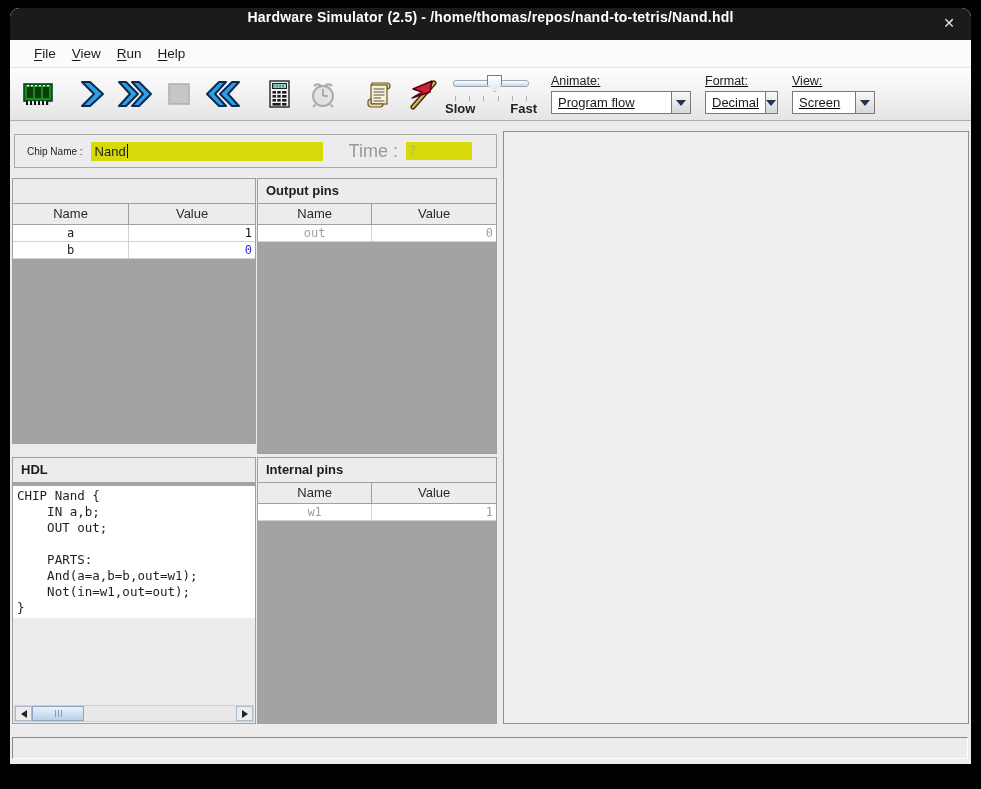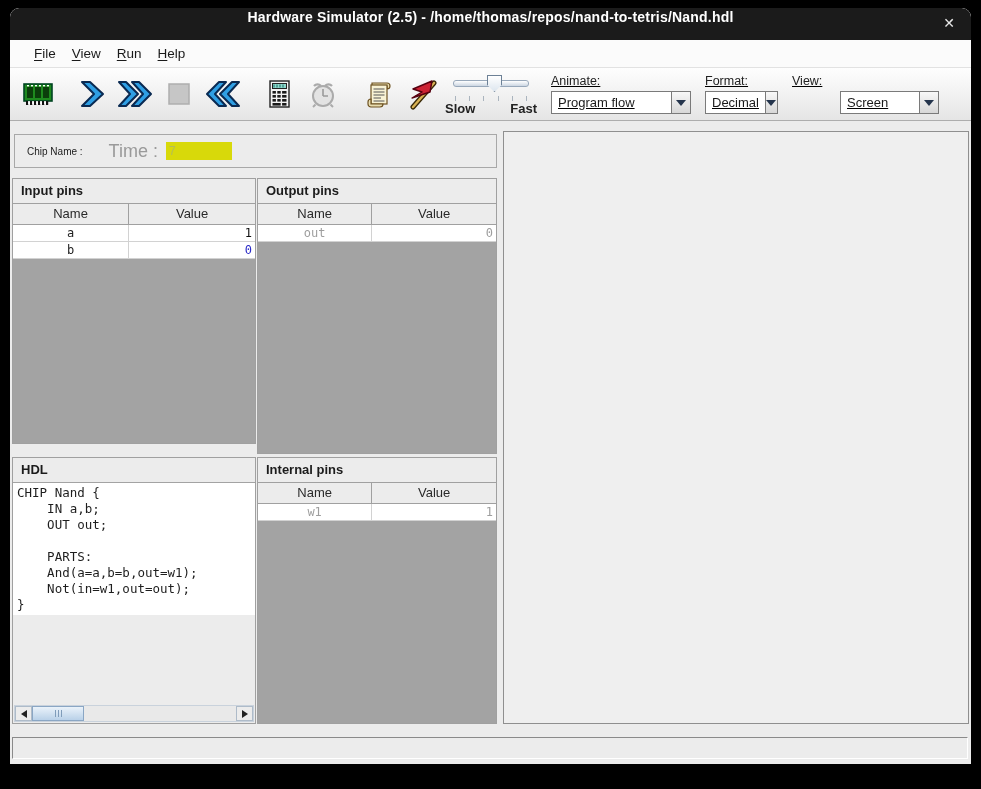--- a/index.html
+++ b/index.html
@@ -34,21 +34,21 @@
   .slider-label.slow { left:0; }
   .slider-label.fast { right:0; }
 
   
   .combo-group { margin-left:14px; display:flex; flex-direction:column; justify-content:center;text-decoration:underline; }
   .combo-label { font-size:12.5px; color:#222; margin-bottom:3px; }
   .combo { display:flex; height:23px; border:1px solid #7a7a7a; background:#fff; align-items:stretch; }
   .combo-text { font-size:13px; color:#1a1a1a; padding:3px 6px 0 6px; white-space:nowrap; }
   .combo-arrow { width:19px; margin-left:auto; border-left:1px solid #7a7a7a; background:linear-gradient(#f8f8f8,#d7d7d7); display:flex; align-items:center; justify-content:center; }
   .combo-arrow b { width:0; height:0; border-left:5px solid transparent; border-right:5px solid transparent; border-top:6px solid #25354d; }
-  .w140 { width:140px; } .w73 { width:73px; } .w77 { width:99px;margin-left:48px; }
+  .w140 { width:140px; } .w73 { width:73px; } .w77 { width:83px; }
 
   
   .content { position:relative; height:643px; background:#ececec; }
 
   .chipbar { position:absolute; left:4px; top:13px; width:483px; height:34px; border:1px solid #a8a8a8; display:flex; align-items:center; }
   .chip-label { font-size:10px; font-weight:normal; color:#1c1c1c; margin-left:12px; }
   .chip-input { width:232px; height:19px; background:#d8d90a; margin-left:8px; font-size:13px; color:#1c1c1c; padding-left:4px; display:flex; align-items:center; }
   .caret { display:inline-block; width:1.5px; height:14px; background:#111; margin-left:1px; }
   .time-label { font-size:18px; color:#9a9a9a; margin-left:26px; }
   .time-input { width:66px; height:18px; background:#d8d90a; margin-left:8px; font-size:12px; color:#b4be55; padding-left:3px; display:flex; align-items:center; }
@@ -64,21 +64,21 @@
   .pin-header { display:flex; height:21px; background:#ececec; border-bottom:1px solid #a0a0a0; }
   .pin-header .col-name { width:48%; border-right:1px solid #a0a0a0; text-align:center; font-size:13px; color:#2a2a2a; line-height:20px; }
   .pin-header .col-value { flex:1; text-align:center; font-size:13px; color:#2a2a2a; line-height:20px; }
   .pin-row { display:flex; height:17px; background:#fff; border-bottom:1px solid #d2d2d2; }
   .pin-name { width:48%; border-right:1px solid #d2d2d2; text-align:center; font-size:12px; color:#222; font-family:"DejaVu Sans Mono", monospace; line-height:16px; }
   .pin-value { flex:1; text-align:right; padding-right:3px; font-size:12px; color:#111; font-family:"DejaVu Sans Mono", monospace; line-height:16px; }
   .val-blue { color:#2a2ac8; }
   .row-disabled .pin-name, .row-disabled .pin-value { color:#9e9e9e; }
 
   
-  .hdl-body { position:absolute; left:0; right:0; top:24px; bottom:0; border-top:1px solid #a3a3a3; background:#ececec; }
+  .hdl-body { position:absolute; left:0; right:0; top:24px; bottom:0; border-top:4px solid #a3a3a3; background:#ececec; }
   .hdl-code { position:absolute; left:0; right:0; top:0; height:132px; background:#fff; padding:2px 0 0 4px; }
   .code-line { font-family:"DejaVu Sans Mono", monospace; font-size:12.5px; color:#1e1e1e; white-space:pre; height:16px; line-height:16px; }
   .hscroll { position:absolute; left:1px; right:1px; bottom:1px; height:17px; background:#e9e9e9; border:1px solid #c9d2dc; display:flex; }
   .sb-btn { width:17px; height:15px; background:#ececec; border:1px solid #aebbc9; display:flex; align-items:center; justify-content:center; }
   .sb-btn.right { margin-left:auto; }
   .tri-left { width:0; height:0; border-top:4px solid transparent; border-bottom:4px solid transparent; border-right:6px solid #222; }
   .tri-right { width:0; height:0; border-top:4px solid transparent; border-bottom:4px solid transparent; border-left:6px solid #222; }
   .sb-thumb { width:52px; height:15px; background:linear-gradient(#eaf2fa,#b9d1e8); border:1px solid #8aa6c4; display:flex; align-items:center; justify-content:center; gap:2px; }
   .sb-thumb i { width:1px; height:7px; background:#7f9cba; }
 
@@ -287,28 +287,31 @@
             <b></b>
           </div>
       </div>
     </div>
   </div>
 
   <div class="content">
 
     <div class="chipbar">
       <div class="chip-label">Chip Name :</div>
+      <div class="chip-input">
+        <span>Nand</span>
+          <span class="caret"></span>
+      </div>
       <div class="time-label">Time :</div>
       <div class="time-input">
         <span>7</span>
       </div>
     </div>
 
     <div class="panel p-input">
-      <div class="panel-title">Input pins</div>
       <div class="pin-table">
         <div class="pin-header">
           <div class="col-name">Name</div>
           <div class="col-value">Value</div>
         </div>
         <div class="pin-row">
           <div class="pin-name">a</div>
           <div class="pin-value">1</div>
         </div>
         <div class="pin-row">

